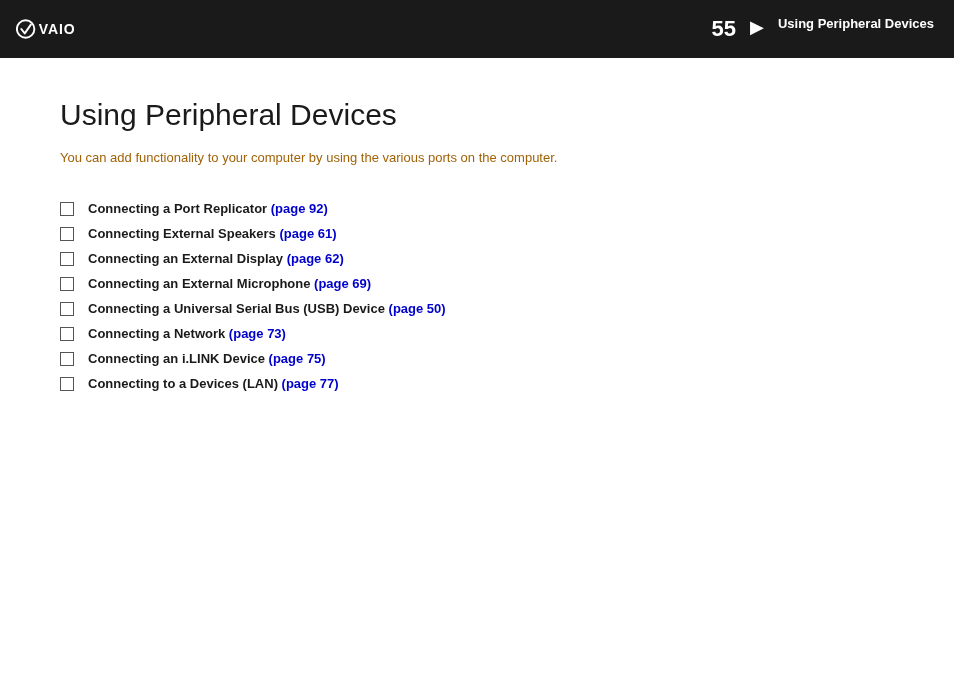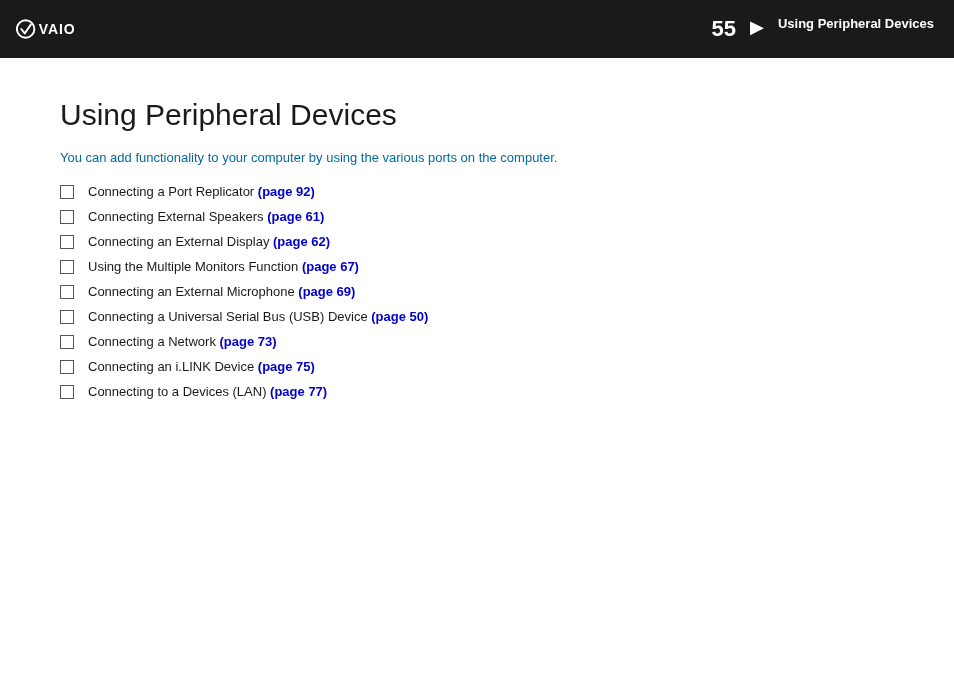--- a/index.html
+++ b/index.html
@@ -67,22 +67,22 @@
     .page-heading {
       font-size: 30px;
       font-weight: normal;
       color: #1a1a1a;
       margin-bottom: 18px;
       border-bottom: none;
     }
 
     .intro-text {
       font-size: 13px;
-      color: #0369a1;
-      margin-bottom: 19px;
+      color: #a16207;
+      margin-bottom: 36px;
     }
 
     .toc-list {
       list-style: none;
       padding: 0;
     }
 
     .toc-list li {
       display: flex;
       align-items: flex-start;
@@ -98,21 +98,21 @@
       margin-top: 1px;
       flex-shrink: 0;
       display: flex;
       align-items: center;
       justify-content: center;
       background: #fff;
     }
 
     .toc-item-text {
       color: #1a1a1a;
-      font-weight: normal;
+      font-weight: bold;
       font-size: 13px;
     }
 
     .toc-item-link {
       color: #0000cc;
       font-weight: bold;
       font-size: 13px;
       text-decoration: none;
       cursor: pointer;
     }
@@ -161,26 +161,20 @@
     </li>
 
     <li>
       <div class="checkbox-icon"></div>
       <span>
         <span class="toc-item-text">Connecting an External Display </span><a class="toc-item-link">(page 62)</a>
       </span>
     </li>
 
 
-    <li>
-      <div class="checkbox-icon"></div>
-      <span>
-        <span class="toc-item-text">Using the Multiple Monitors Function </span><a class="toc-item-link">(page 67)</a>
-      </span>
-    </li>
 
     <li>
       <div class="checkbox-icon"></div>
       <span>
         <span class="toc-item-text">Connecting an External Microphone </span><a class="toc-item-link">(page 69)</a>
       </span>
     </li>
 
     <li>
       <div class="checkbox-icon"></div>

